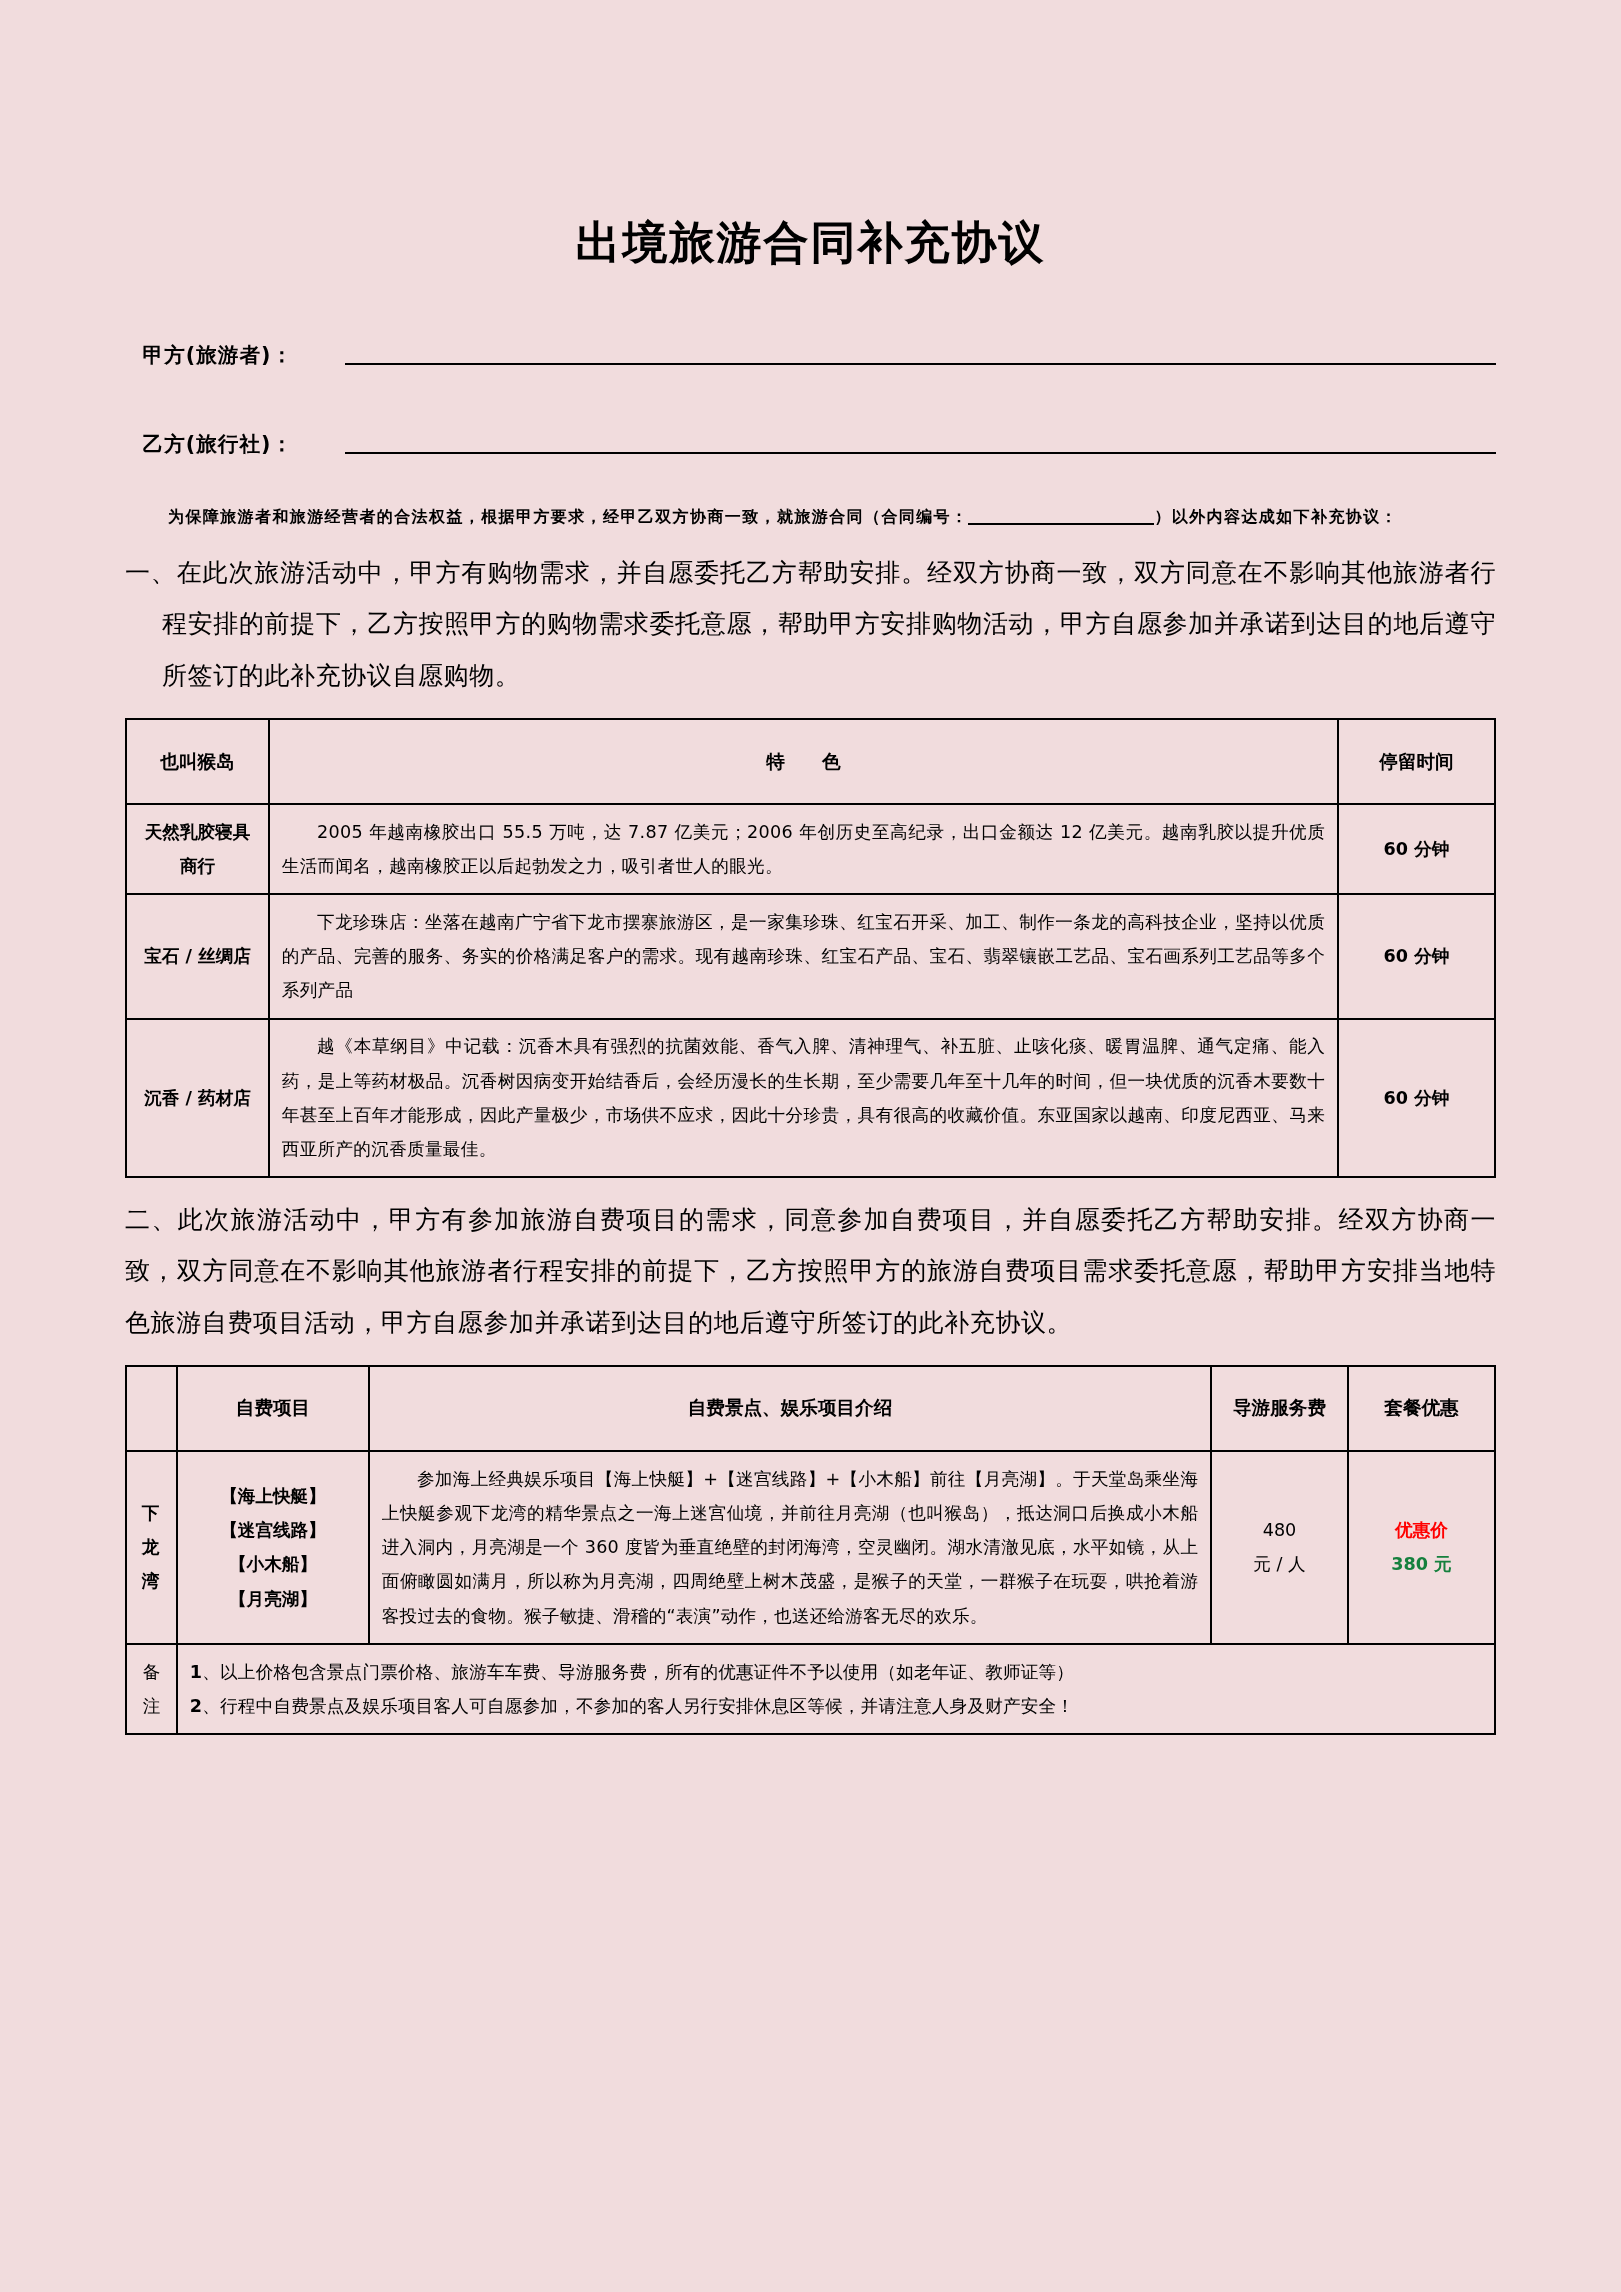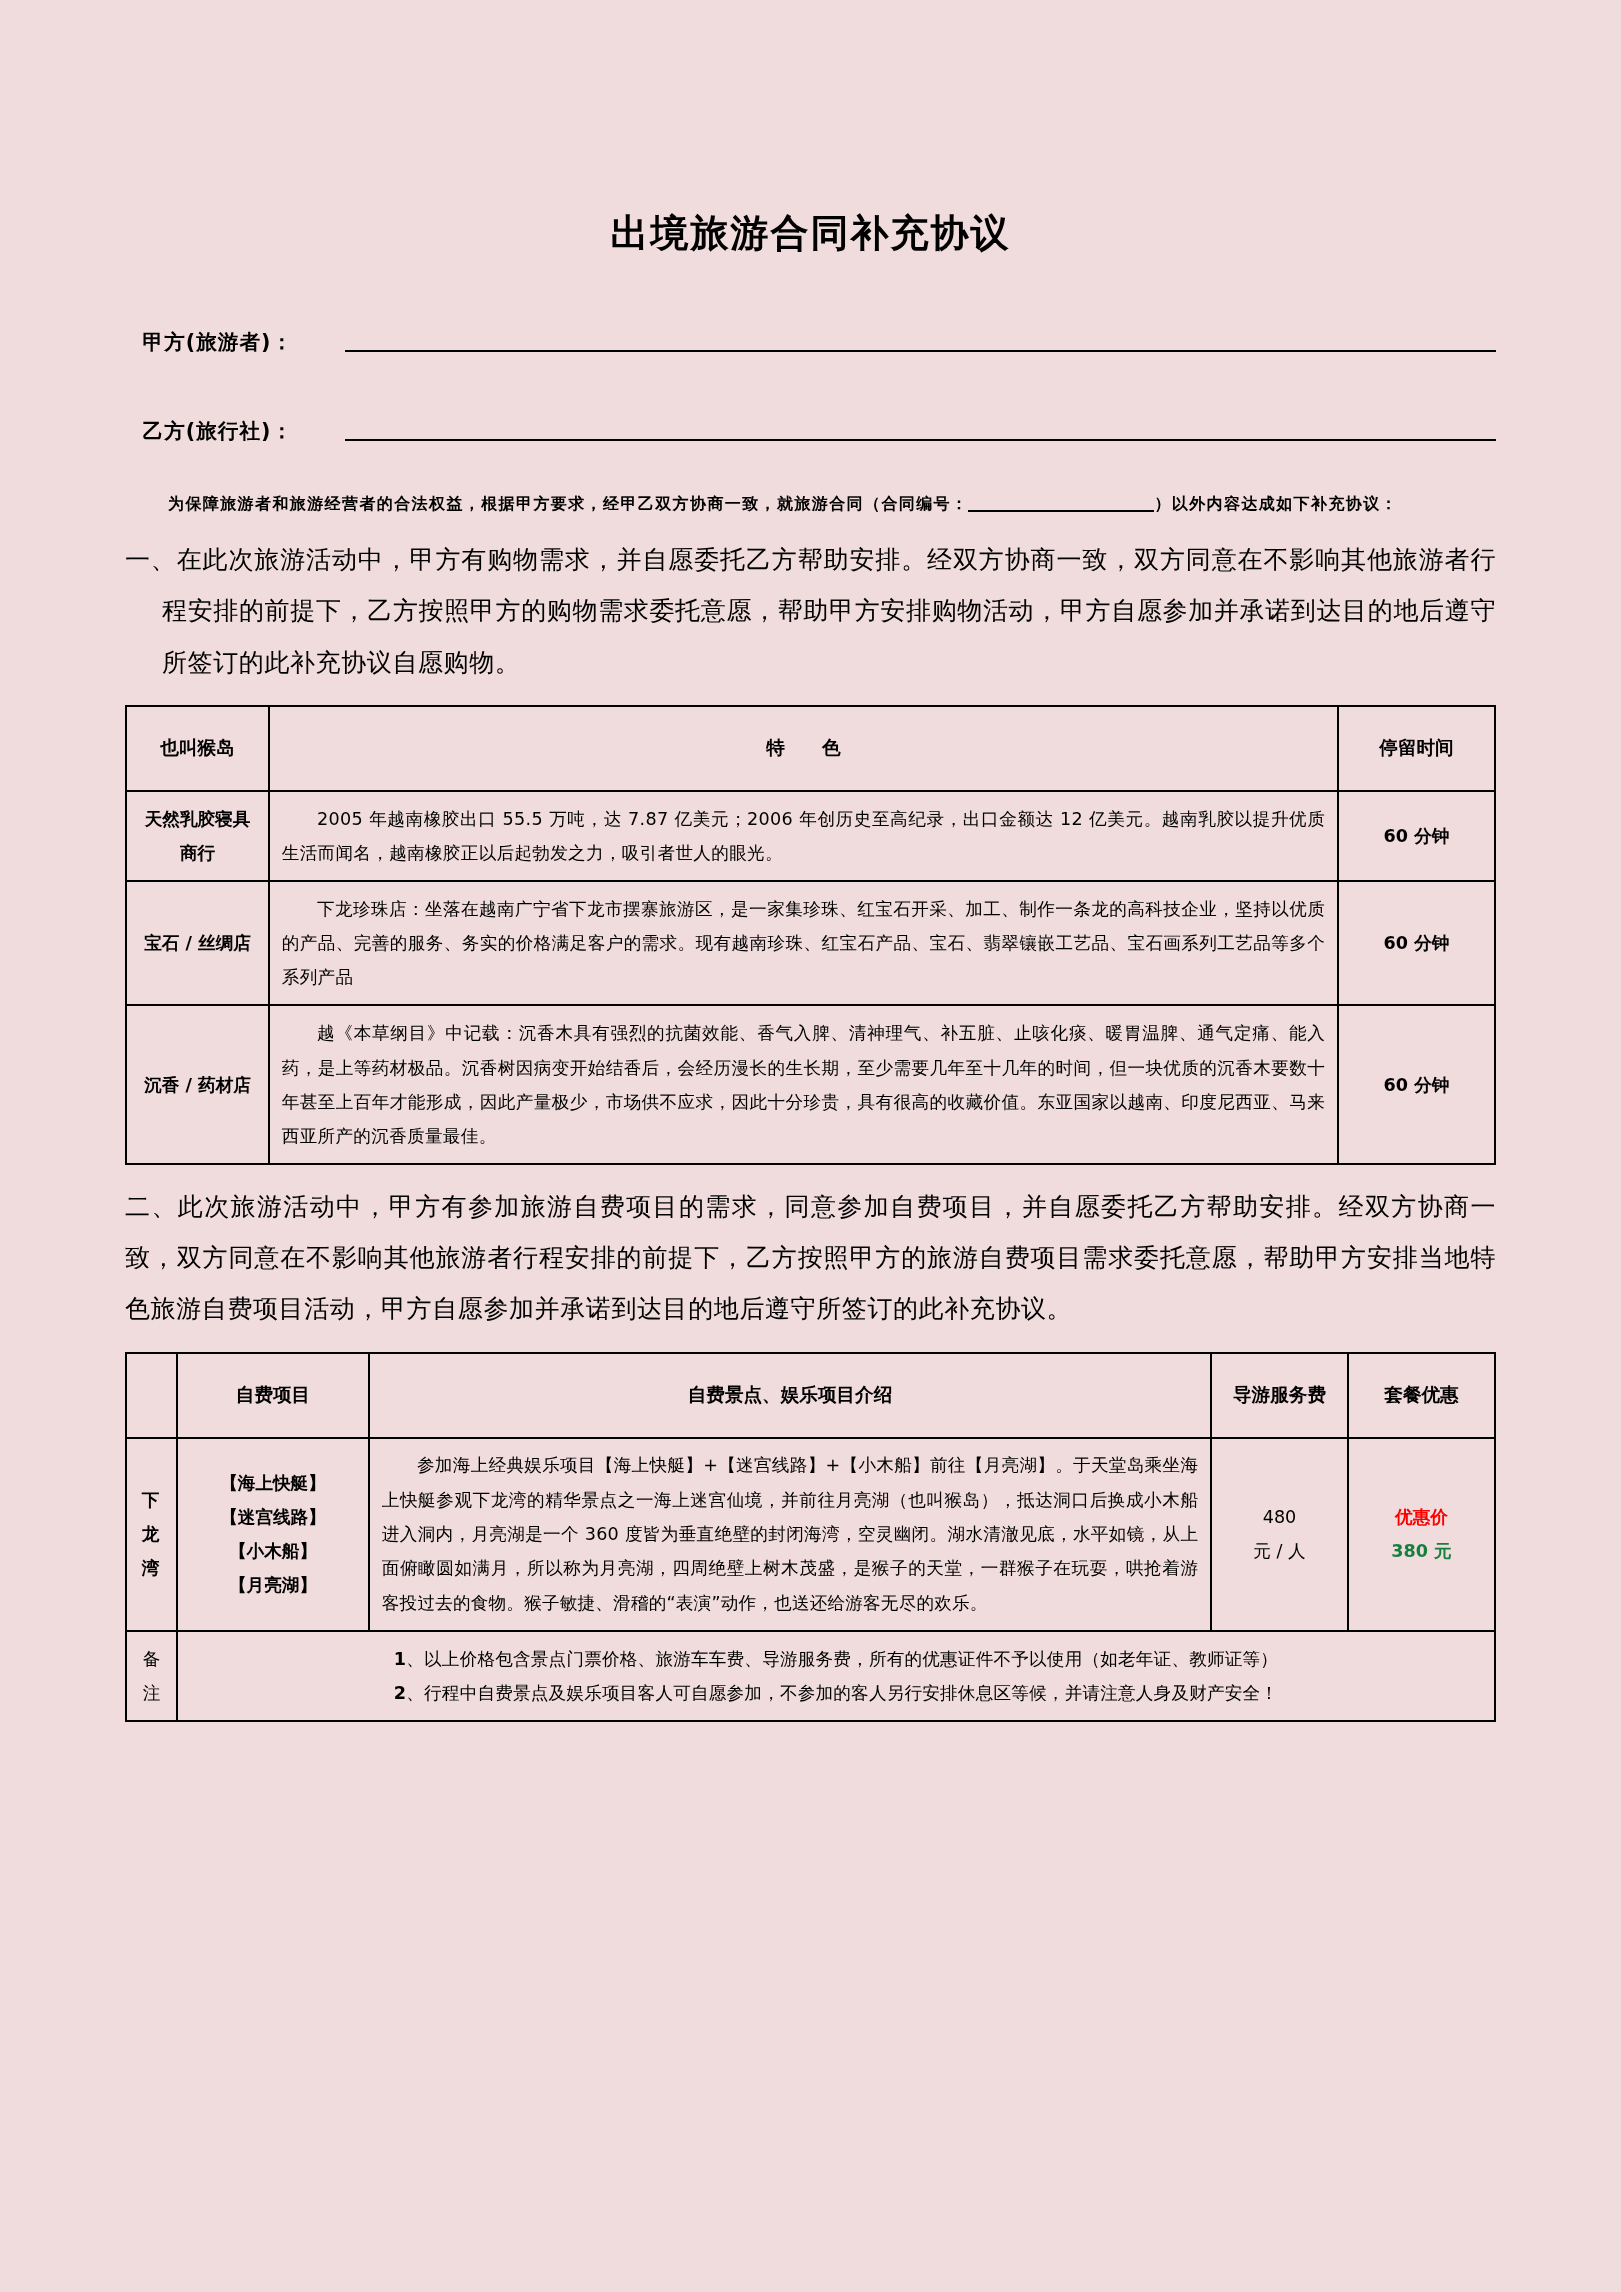--- a/index.html
+++ b/index.html
@@ -18,21 +18,21 @@
     position: relative;
     width: 1621px;
     height: 2293px;
     box-sizing: border-box;
     padding: 0 125px;
   }
 
   
   .doc-title {
     text-align: center;
-    font-size: 38px;
+    font-size: 45px;
     font-weight: bold;
     letter-spacing: 2px;
     padding-top: 186px;
     line-height: 1.2;
   }
 
   
   .party-block { margin-top: 71px; }
   .party-line {
     display: flex;
@@ -184,21 +184,21 @@
     padding: 5.9px 2px;
     white-space: nowrap;
   }
   .note-label .ch { display: block; }
   .note-body {
     font-size: 17.6px;
     line-height: 2.0;
     letter-spacing: 0.2px;
     padding: 7.8px 11.8px;
   }
-  .note-body .ln { display: block; white-space: nowrap; text-align: center; }
+  .note-body .ln { display: block; white-space: nowrap; }
   .note-body .num { font-weight: bold; }
 </style>
 </head>
 <body>
 
 <div class="page">
 
   <h1 class="doc-title">出境旅游合同补充协议</h1>
 
   <div class="party-block">

